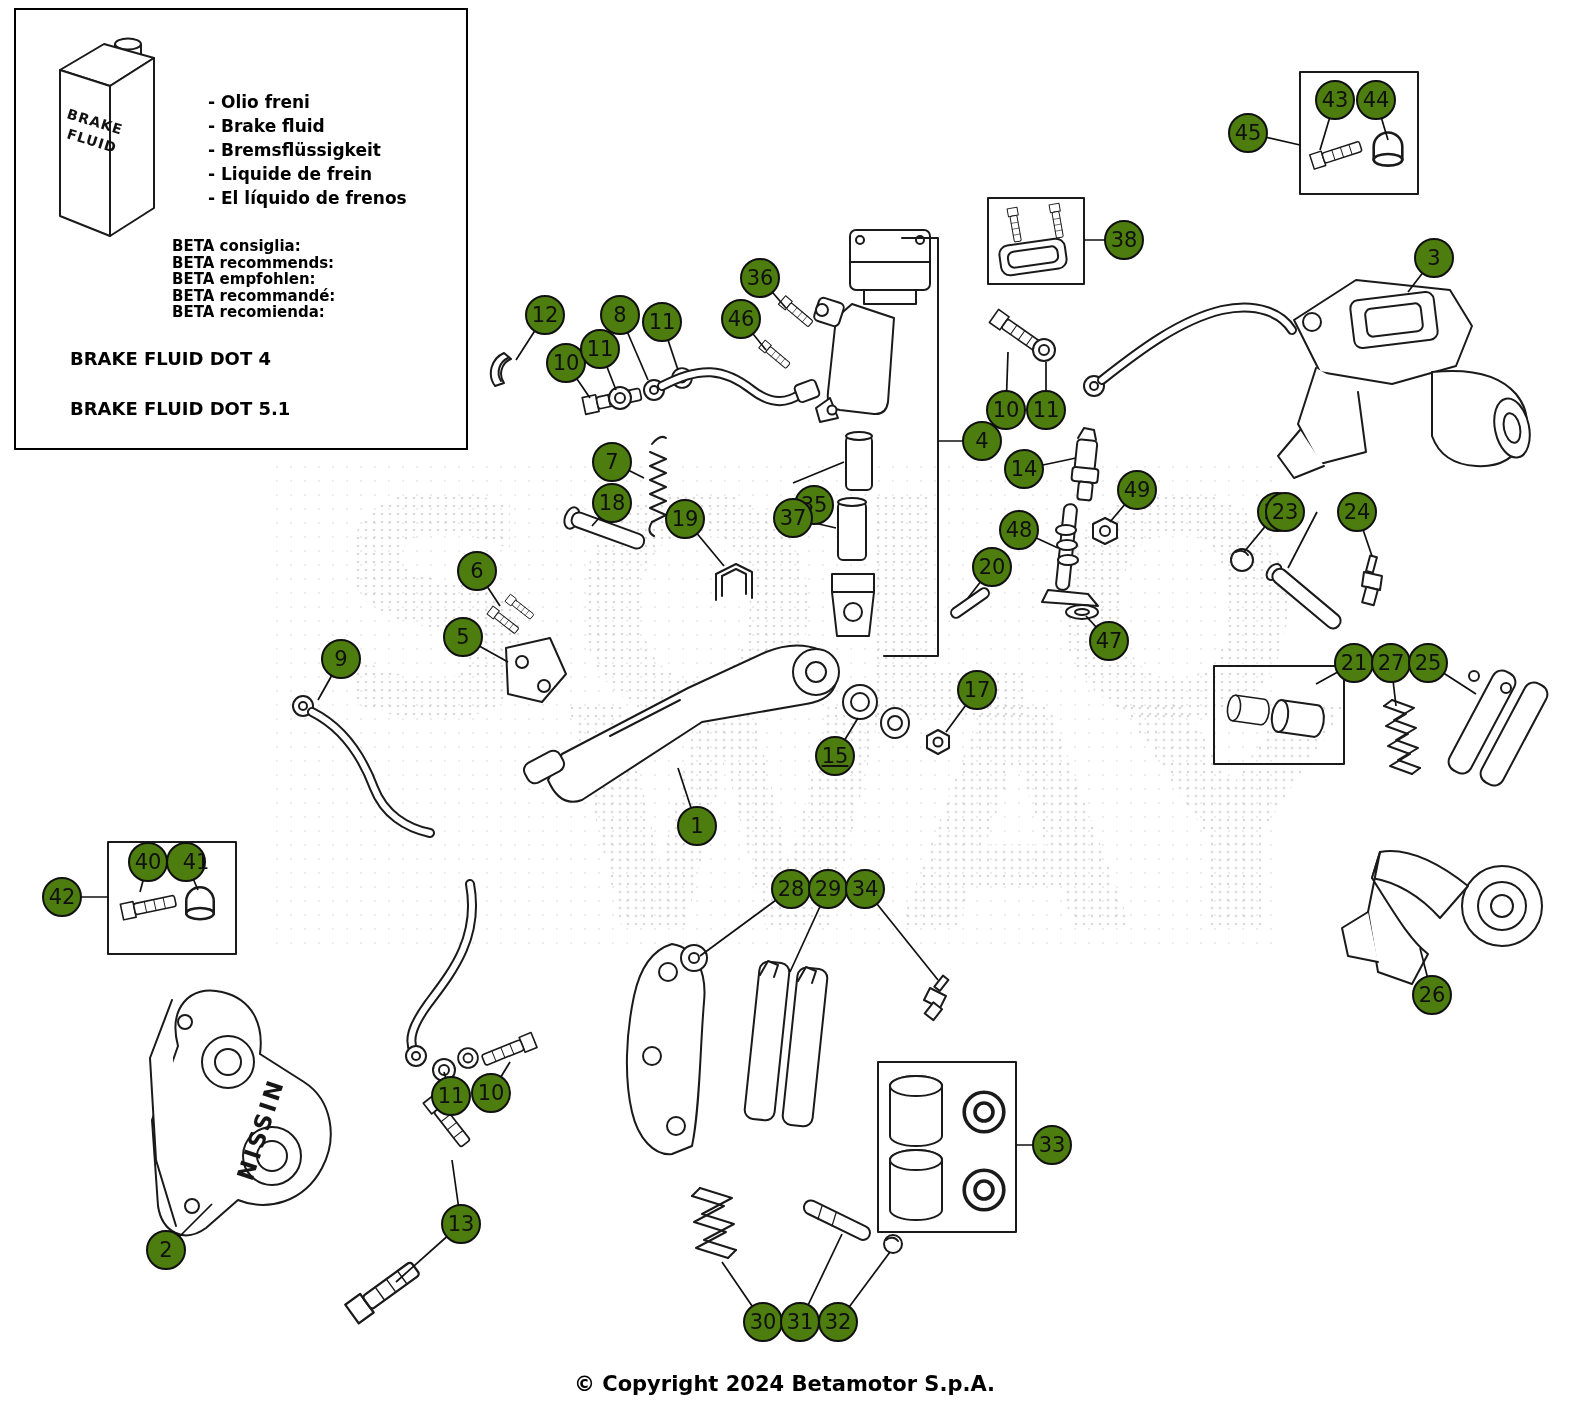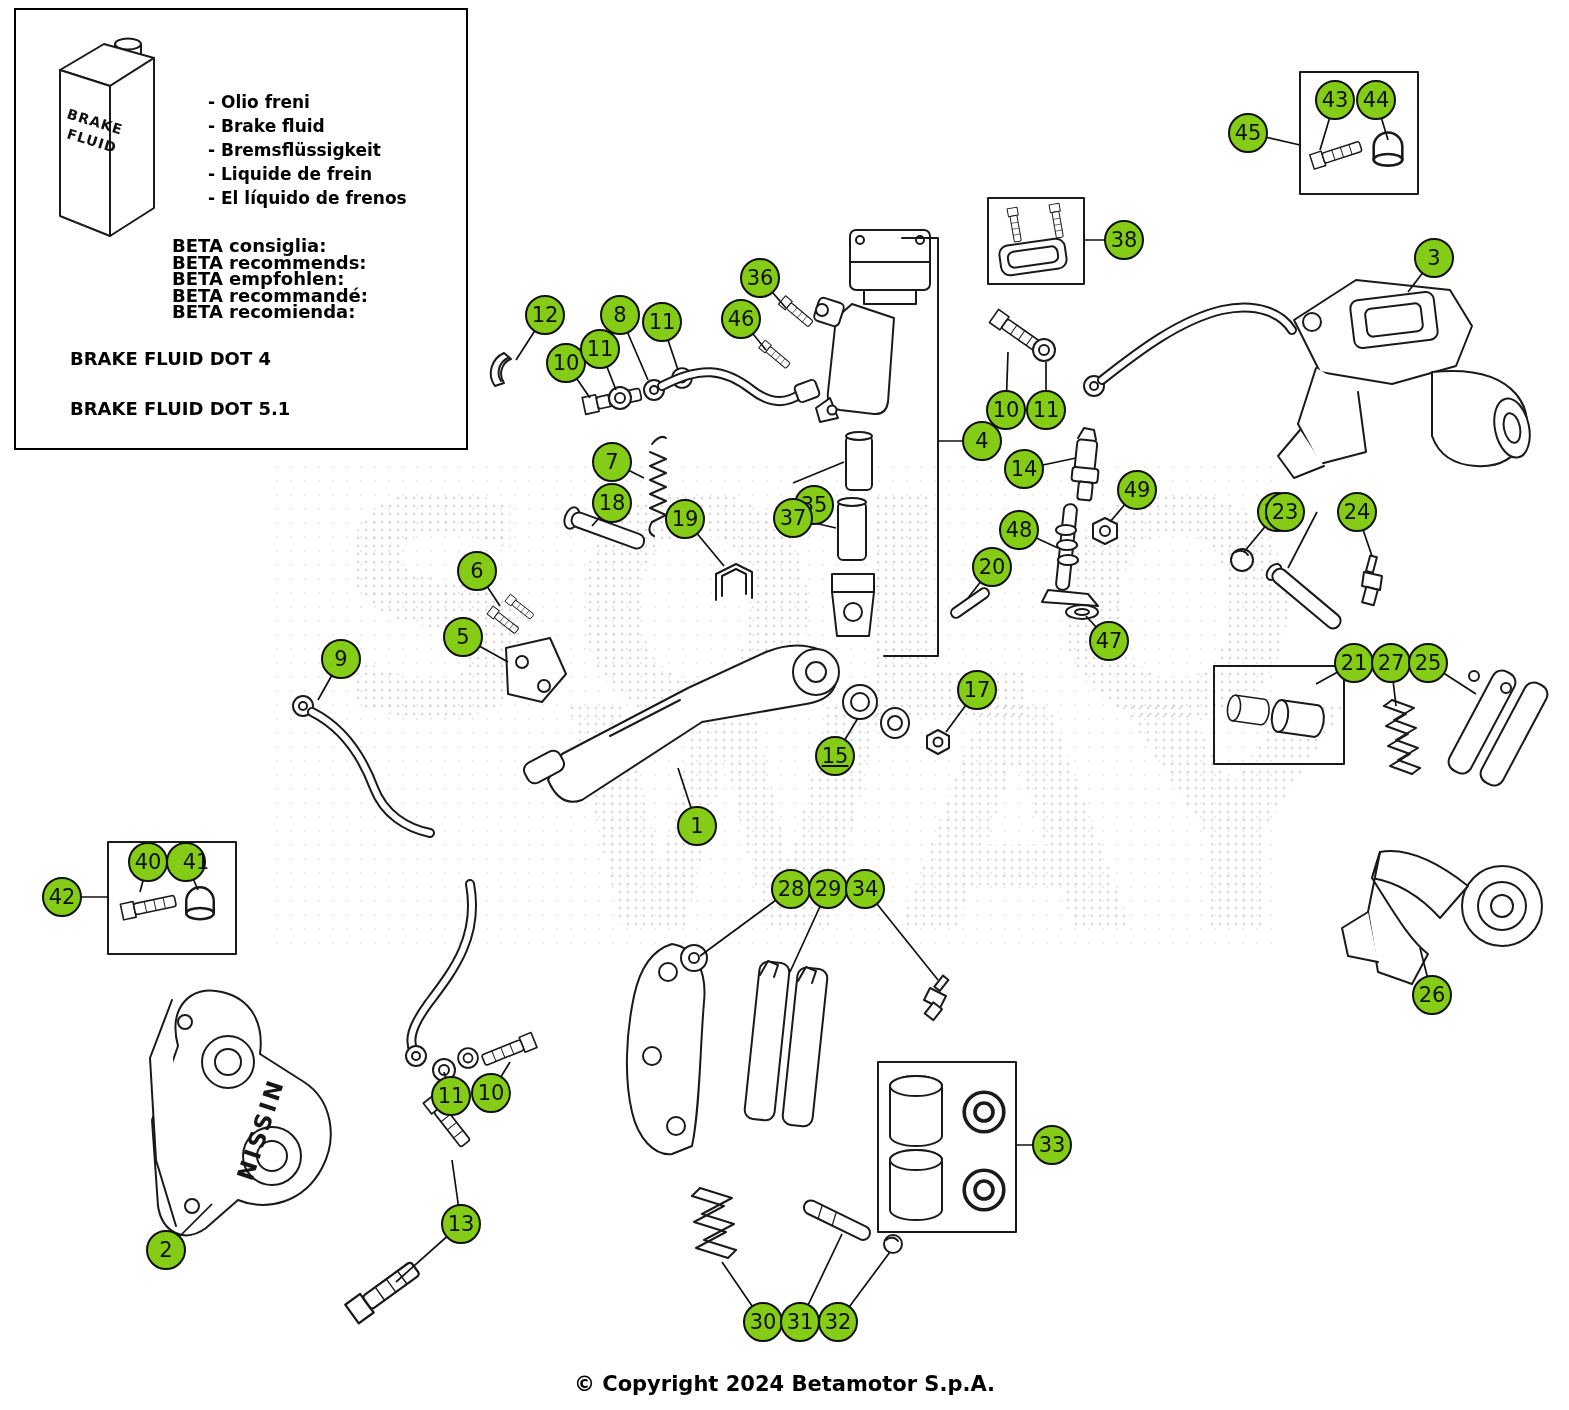--- a/index.html
+++ b/index.html
@@ -29,31 +29,31 @@
   #parts .brand{stroke:none;fill:#161616;font-weight:bold;font-size:23px;letter-spacing:3px}
 
   
   .info-box{position:absolute;left:14px;top:8px;width:454px;height:442px;
             border:2px solid #000;background:#fff;z-index:3}
   .info-box svg{position:absolute;left:26px;top:26px;
                 stroke:#1a1a1a;fill:none;stroke-width:2;stroke-linejoin:round}
   .info-box svg .w{fill:#fff}
   .info-box svg .lbl{stroke:none;fill:#111;font-weight:bold;font-size:14px;letter-spacing:1px}
   .names{position:absolute;left:192px;top:80px;font-size:17px;line-height:24px;font-weight:bold}
-  .recs{position:absolute;left:156px;top:228px;font-size:18px;line-height:16.5px;font-weight:bold}
+  .recs{position:absolute;left:156px;top:228px;font-size:15px;line-height:16.5px;font-weight:bold}
   .dot{position:absolute;left:54px;font-size:18px;font-weight:bold}
   .dot4{top:338px}
   .dot51{top:388px}
 
   
   #leader-lines{position:absolute;left:0;top:0;z-index:4}
   #leader-lines line{stroke:#101010;stroke-width:1.7}
   #callout-layer{position:absolute;inset:0;z-index:5}
   .callout{position:absolute;width:40px;height:40px;border:2.5px solid #101010;border-radius:50%;
-           background:#84cc16;display:flex;align-items:center;justify-content:center;
+           background:#4d7c0f;display:flex;align-items:center;justify-content:center;
            font-size:21px;color:#101010}
 
   
   .copyright{position:absolute;left:0;top:1372px;width:100%;text-align:center;
              font-size:21px;font-weight:bold;z-index:6}
 </style>
 </head>
 <body>
 
 <div id="watermark-layer">

